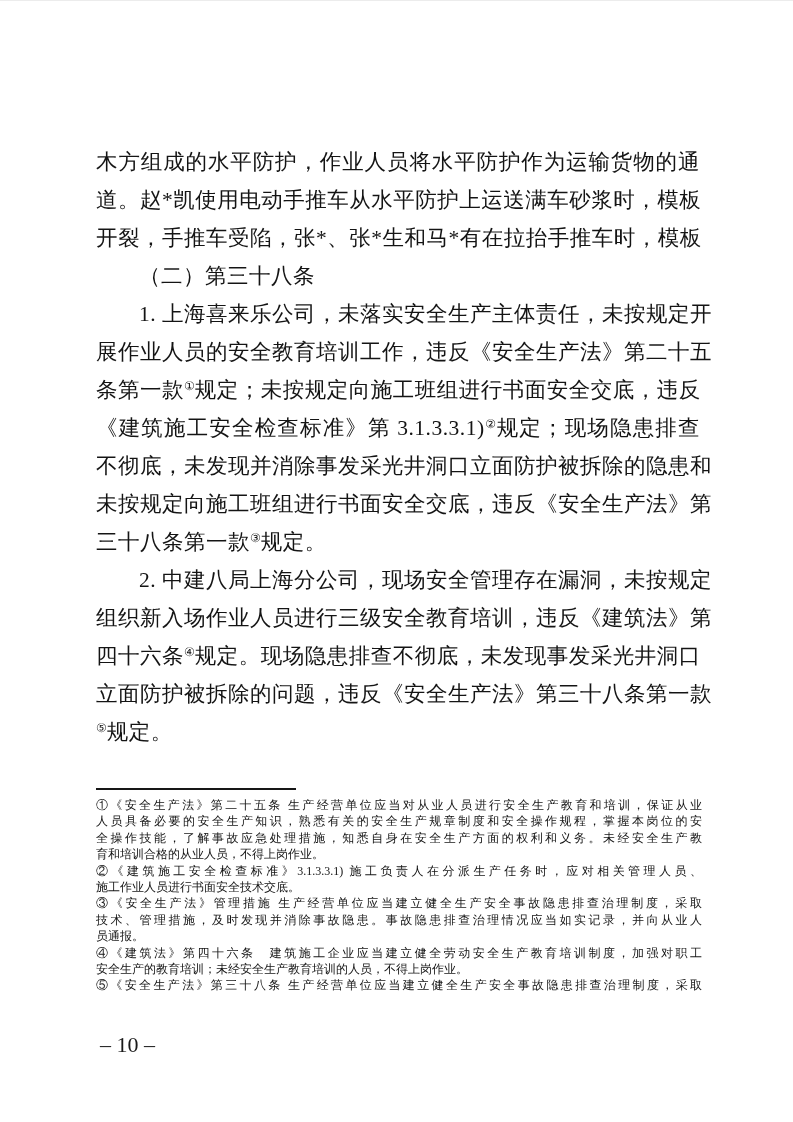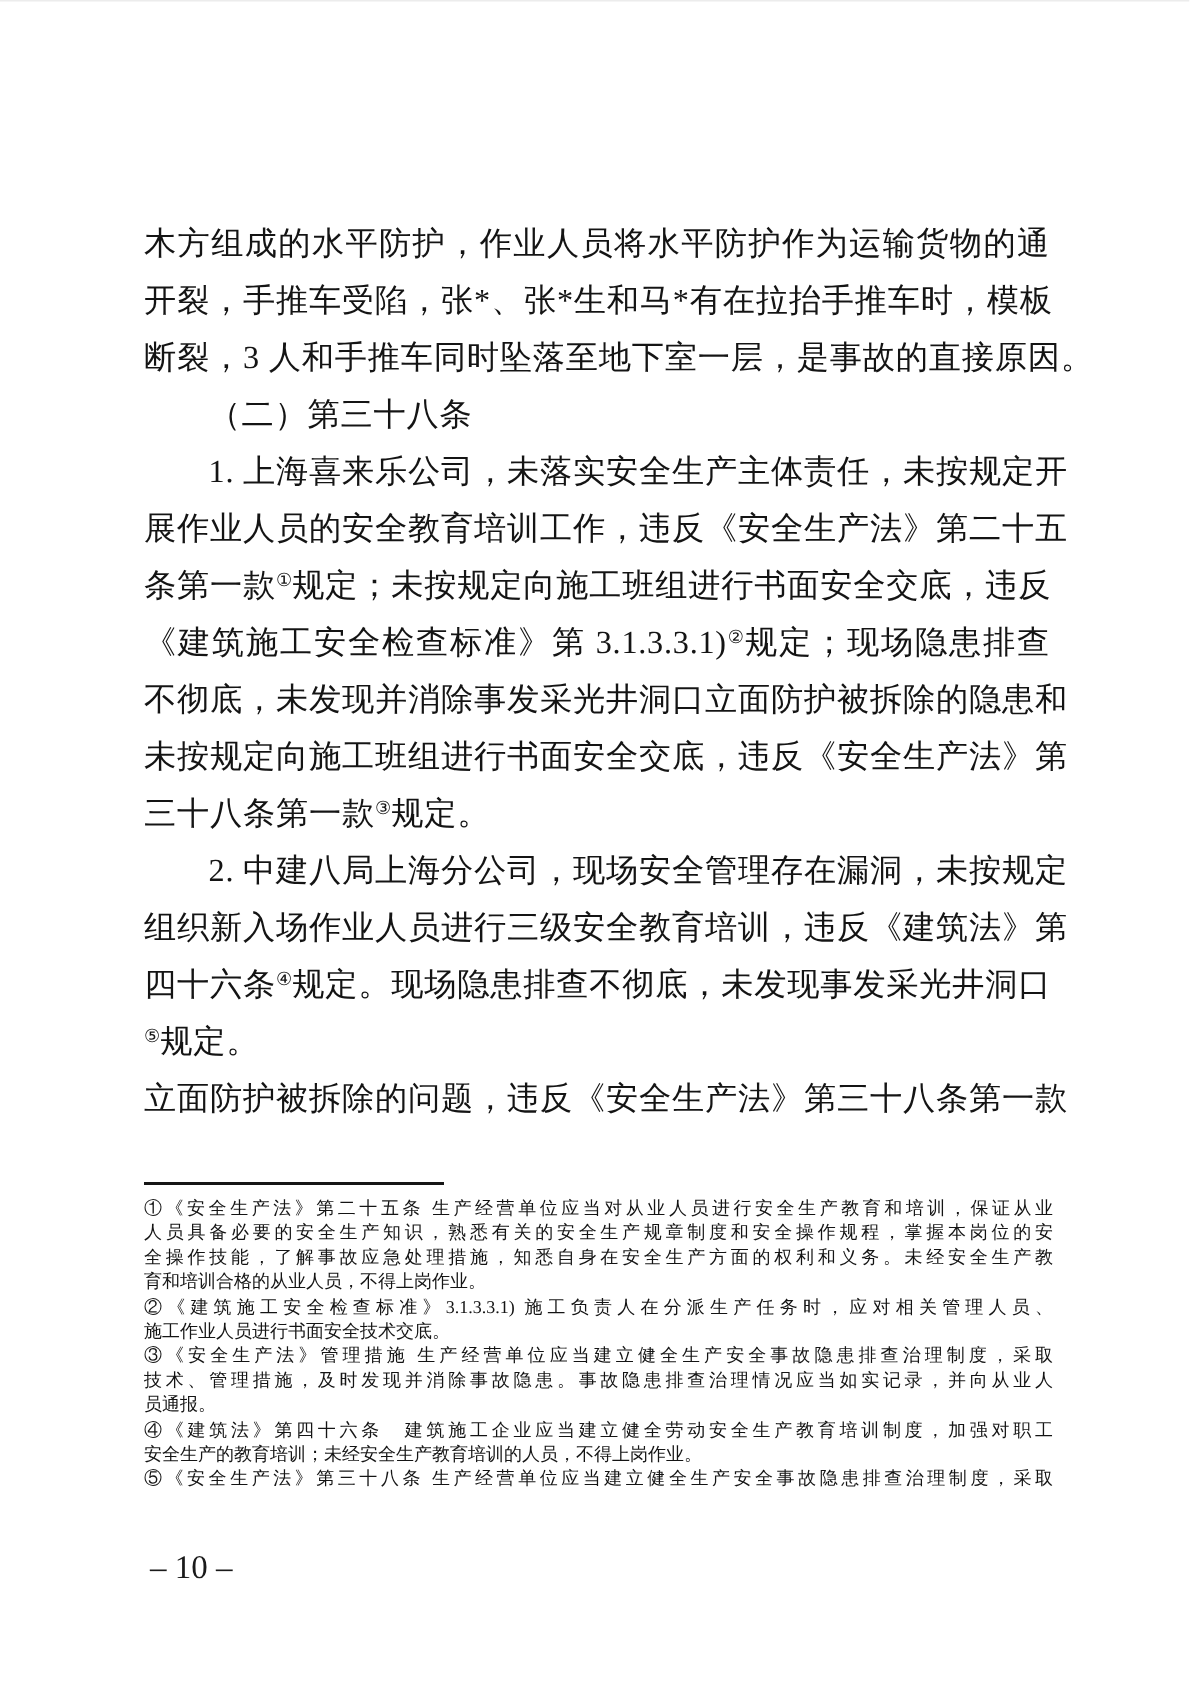--- a/index.html
+++ b/index.html
@@ -73,41 +73,41 @@
     color: #1a1a1a;
   }
 </style>
 </head>
 <body>
 
 <div class="page">
   <div class="body-text">
       <div>
         <div class="line fill">木方组成的水平防护，作业人员将水平防护作为运输货物的通</div>
+        <div class="line fill">道。赵*凯使用电动手推车从水平防护上运送满车砂浆时，模板</div>
         <div class="line fill">开裂，手推车受陷，张*、张*生和马*有在拉抬手推车时，模板</div>
-        <div class="line">断裂，3 人和手推车同时坠落至地下室一层，是事故的直接原因。</div>
       </div>
       <div>
         <div class="line indent">（二）第三十八条</div>
       </div>
       <div>
         <div class="line fill indent">1. 上海喜来乐公司，未落实安全生产主体责任，未按规定开</div>
         <div class="line fill">展作业人员的安全教育培训工作，违反《安全生产法》第二十五</div>
         <div class="line fill">条第一款<sup>①</sup>规定；未按规定向施工班组进行书面安全交底，违反</div>
         <div class="line fill">《建筑施工安全检查标准》第 3.1.3.3.1)<sup>②</sup>规定；现场隐患排查</div>
         <div class="line fill">不彻底，未发现并消除事发采光井洞口立面防护被拆除的隐患和</div>
         <div class="line fill">未按规定向施工班组进行书面安全交底，违反《安全生产法》第</div>
         <div class="line">三十八条第一款<sup>③</sup>规定。</div>
       </div>
       <div>
         <div class="line fill indent">2. 中建八局上海分公司，现场安全管理存在漏洞，未按规定</div>
         <div class="line fill">组织新入场作业人员进行三级安全教育培训，违反《建筑法》第</div>
         <div class="line fill">四十六条<sup>④</sup>规定。现场隐患排查不彻底，未发现事发采光井洞口</div>
+        <div class="line fill">立面防护被拆除的问题，违反《安全生产法》第三十八条第一款</div>
         <div class="line"><sup>⑤</sup>规定。</div>
-        <div class="line fill">立面防护被拆除的问题，违反《安全生产法》第三十八条第一款</div>
       </div>
     </div>
   <div class="footnote-sep"></div>
   <div class="footnotes">
       <div>
         <div class="line fill">①《安全生产法》第二十五条 生产经营单位应当对从业人员进行安全生产教育和培训，保证从业</div>
         <div class="line fill">人员具备必要的安全生产知识，熟悉有关的安全生产规章制度和安全操作规程，掌握本岗位的安</div>
         <div class="line fill">全操作技能，了解事故应急处理措施，知悉自身在安全生产方面的权利和义务。未经安全生产教</div>
         <div class="line">育和培训合格的从业人员，不得上岗作业。</div>
       </div>

